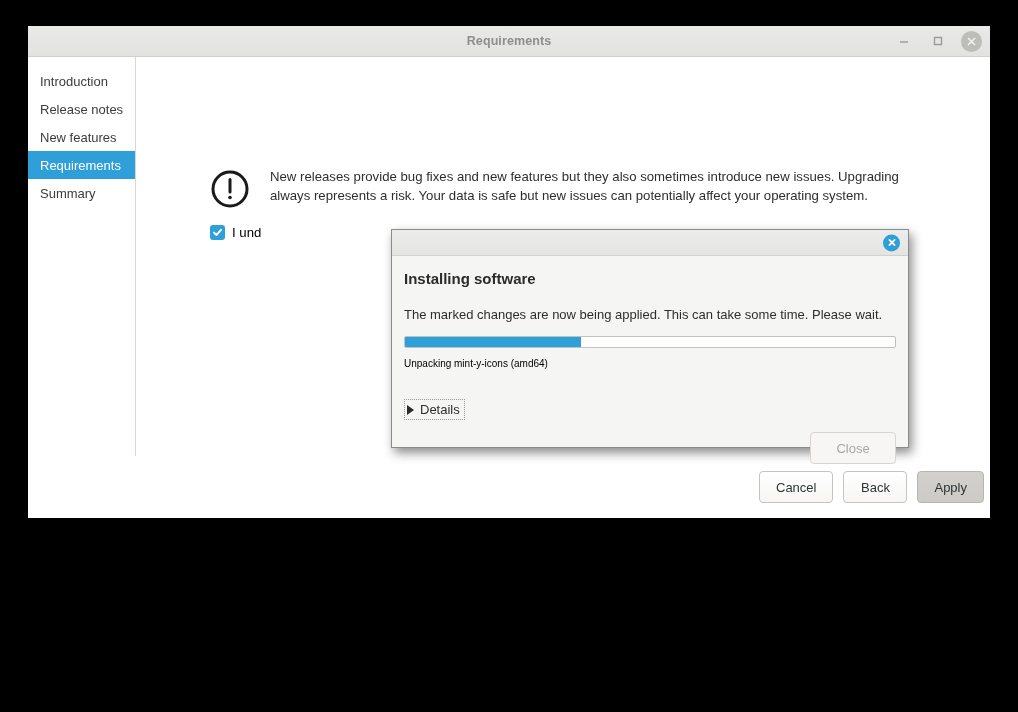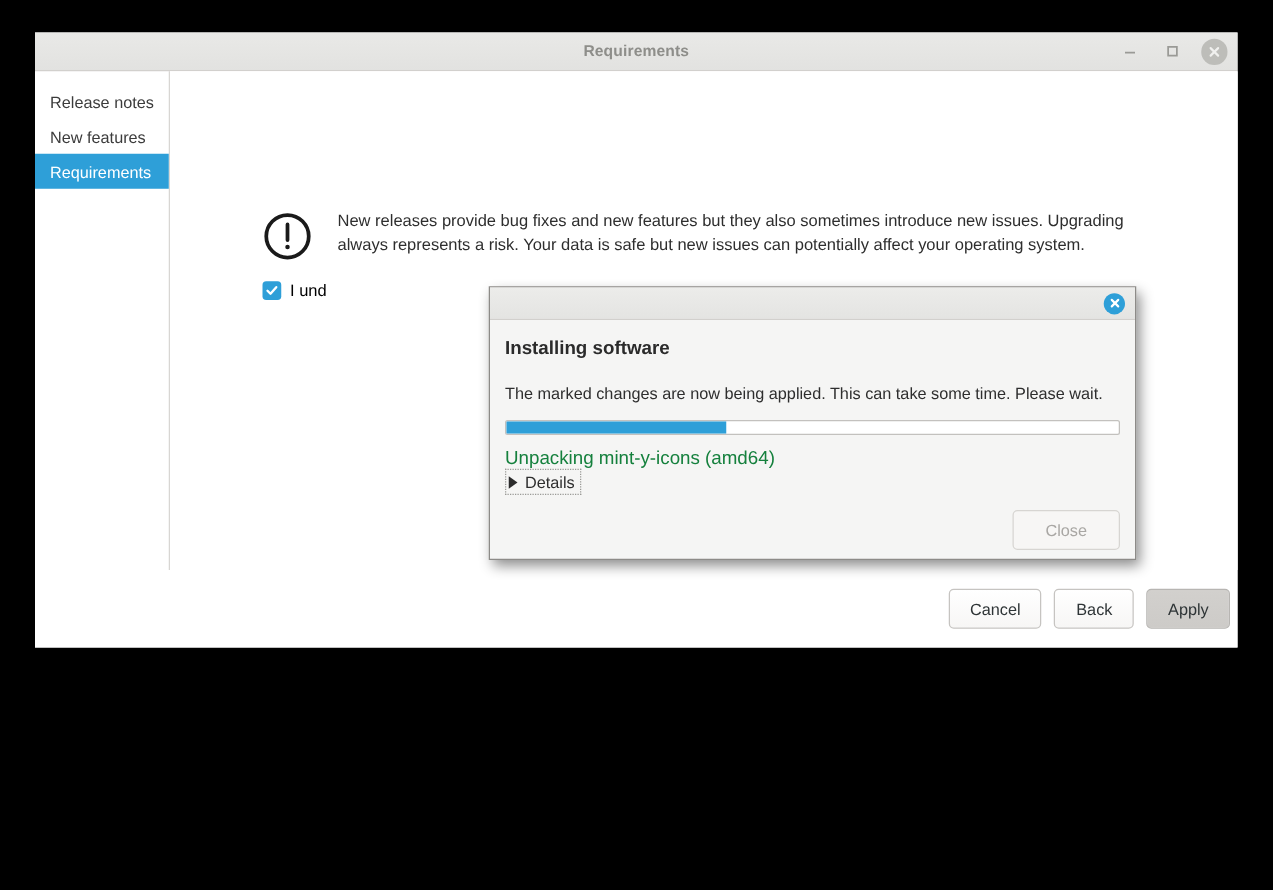--- a/index.html
+++ b/index.html
@@ -219,23 +219,23 @@
     border: 1px solid #c3c1be;
     border-radius: 2px;
     overflow: hidden;
     margin-bottom: 10px;
   }
   .progress-fill {
     height: 100%;
     background: #2e9fd8;
   }
   .status-line {
-    font-size: 15px;
-    color: #15803d;
-    margin-bottom: 0;
+    font-size: 10px;
+    color: #000000;
+    margin-bottom: 30px;
   }
   .details-row {
     display: inline-flex;
     align-items: center;
     gap: 6px;
     font-size: 13px;
     color: #2e2e2e;
     border: 1px dotted #9a9a96;
     padding: 2px 4px 2px 2px;
     align-self: flex-start;
@@ -292,27 +292,33 @@
           <line x1="8.5" y1="2.5" x2="2.5" y2="8.5" stroke="#f0f0ee" stroke-width="1.7" stroke-linecap="round"></line>
         </svg>
       </div>
     </div>
   </div>
 
   <div class="window-body">
 
     <div class="sidebar">
       <div class="side-item">
+        <span>Introduction</span>
+      </div>
+      <div class="side-item">
         <span>Release notes</span>
       </div>
       <div class="side-item">
         <span>New features</span>
       </div>
       <div class="side-item selected">
         <span>Requirements</span>
+      </div>
+      <div class="side-item">
+        <span>Summary</span>
       </div>
     </div>
 
     <div class="content">
 
       <div class="warn-row">
         <div class="warn-icon">
           <svg width="40" height="40" viewBox="0 0 40 40">
             <circle cx="20" cy="20" r="17" fill="none" stroke="#1a1a1a" stroke-width="3"></circle>
             <line x1="20" y1="10.5" x2="20" y2="23" stroke="#1a1a1a" stroke-width="3" stroke-linecap="round"></line>

